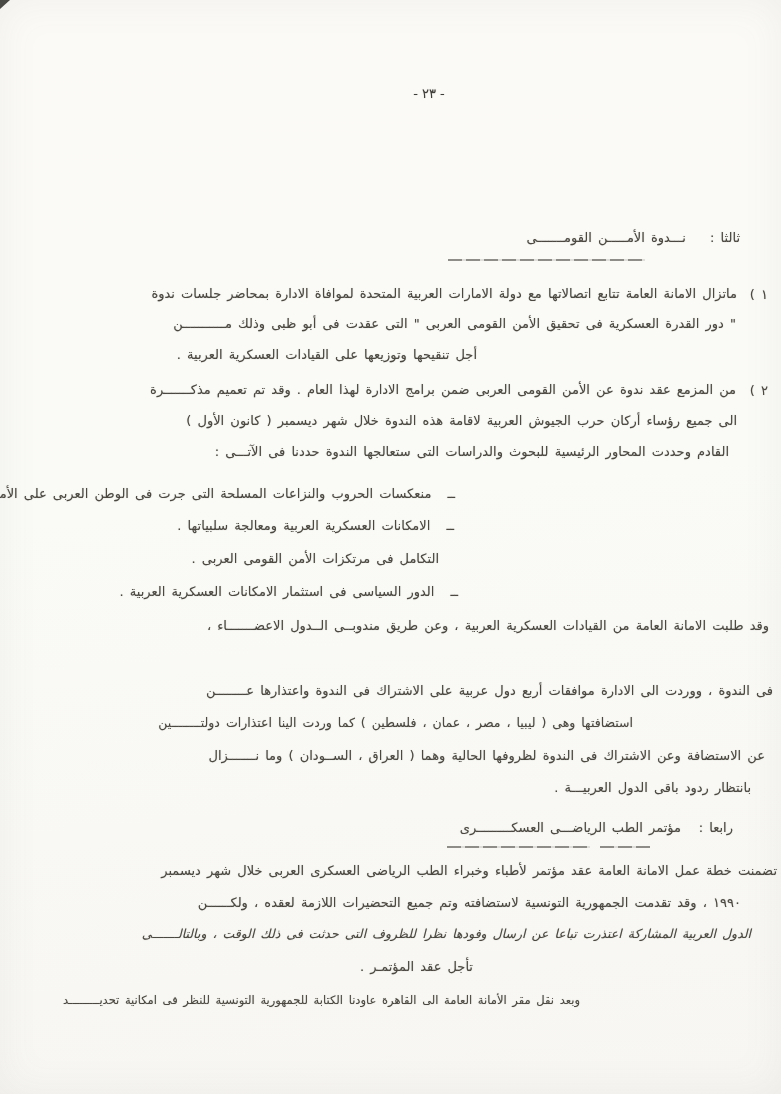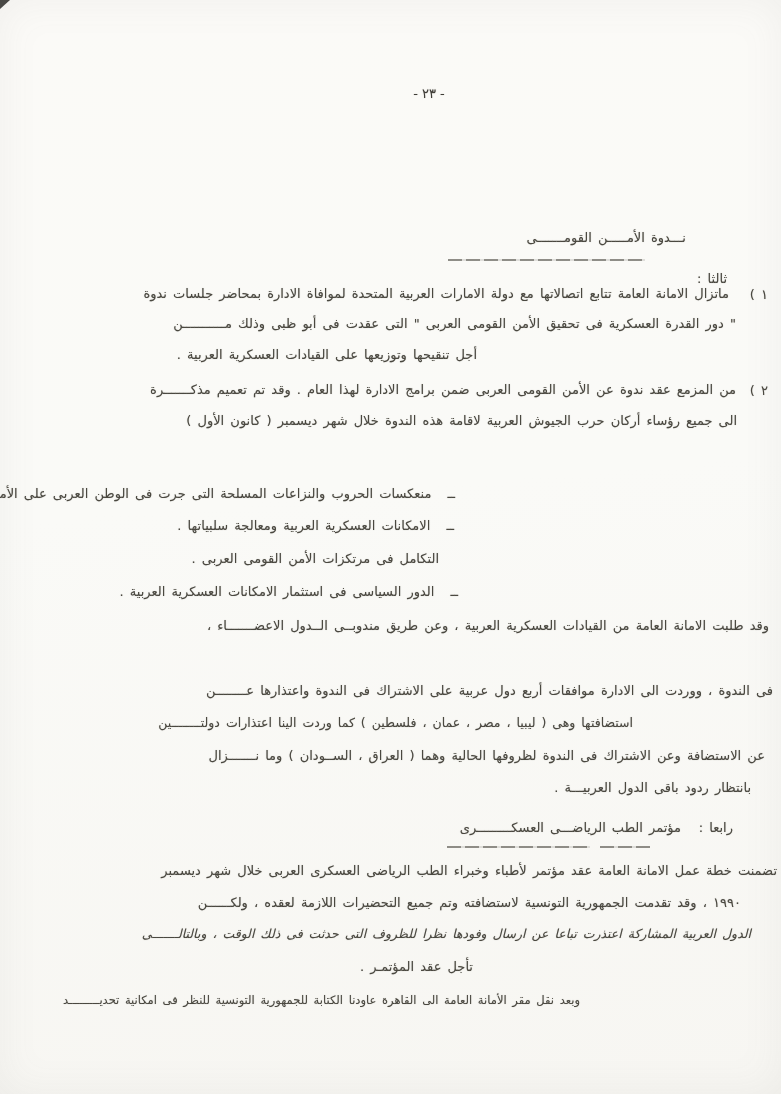--- a/index.html
+++ b/index.html
@@ -52,32 +52,33 @@
 </style>
 </head>
 <body>
 
 <div class="page">
 
   <div class="corner"></div>
 
   <div class="pageno">- ٢٣ -</div>
 
-  <div class="line heading" style="top:228px;right:54px;margin-top:41px;">ثالثا :</div>
+  <div class="line heading" style="top:228px;right:41px;">ثالثا :</div>
   <div class="line heading" style="top:228px;right:95px;">نـــدوة الأمـــــن القومـــــــى</div>
   <div class="rule" style="top:259px;left:448px;width:197px;"></div>
 
   <div class="line ltr" style="top:285px;right:13px;">( ١</div>
-  <div class="line" style="top:284px;right:52px;">ماتزال  الامانة العامة تتابع اتصالاتها مع دولة الامارات العربية المتحدة لموافاة الادارة بمحاضر جلسات ندوة</div>
+  <div class="line" style="top:284px;right:44px;">ماتزال  الامانة العامة تتابع اتصالاتها مع دولة الامارات العربية المتحدة لموافاة الادارة بمحاضر جلسات ندوة</div>
   <div class="line" style="top:314px;right:45px;">" دور القدرة العسكرية فى تحقيق الأمن القومى العربى " التى عقدت فى أبو ظبى وذلك مـــــــــــن</div>
   <div class="line" style="top:345px;right:304px;">أجل تنقيحها وتوزيعها على القيادات العسكرية العربية .</div>
 
   <div class="line ltr" style="top:381px;right:13px;">( ٢</div>
   <div class="line" style="top:380px;right:45px;">من المزمع عقد ندوة عن الأمن القومى العربى ضمن برامج الادارة لهذا العام . وقد تم تعميم مذكـــــــرة</div>
   <div class="line" style="top:411px;right:44px;">الى جميع رؤساء أركان حرب الجيوش العربية لاقامة هذه الندوة خلال شهر ديسمبر ( كانون الأول )</div>
+  <div class="line" style="top:442px;right:52px;">القادم وحددت المحاور الرئيسية للبحوث والدراسات التى ستعالجها الندوة حددنا فى الآتـــى :</div>
 
   <div class="line bullet" style="top:484px;right:326px;">
     <span class="dash">ــ</span>
     <span>منعكسات الحروب والنزاعات المسلحة التى جرت فى الوطن العربى على الأمن القومى العربى .</span>
   </div>
   <div class="line bullet" style="top:516px;right:327px;">
     <span class="dash">ــ</span>
     <span>الامكانات العسكرية العربية ومعالجة سلبياتها .</span>
   </div>
   <div class="line bullet" style="top:549px;right:326px;">

